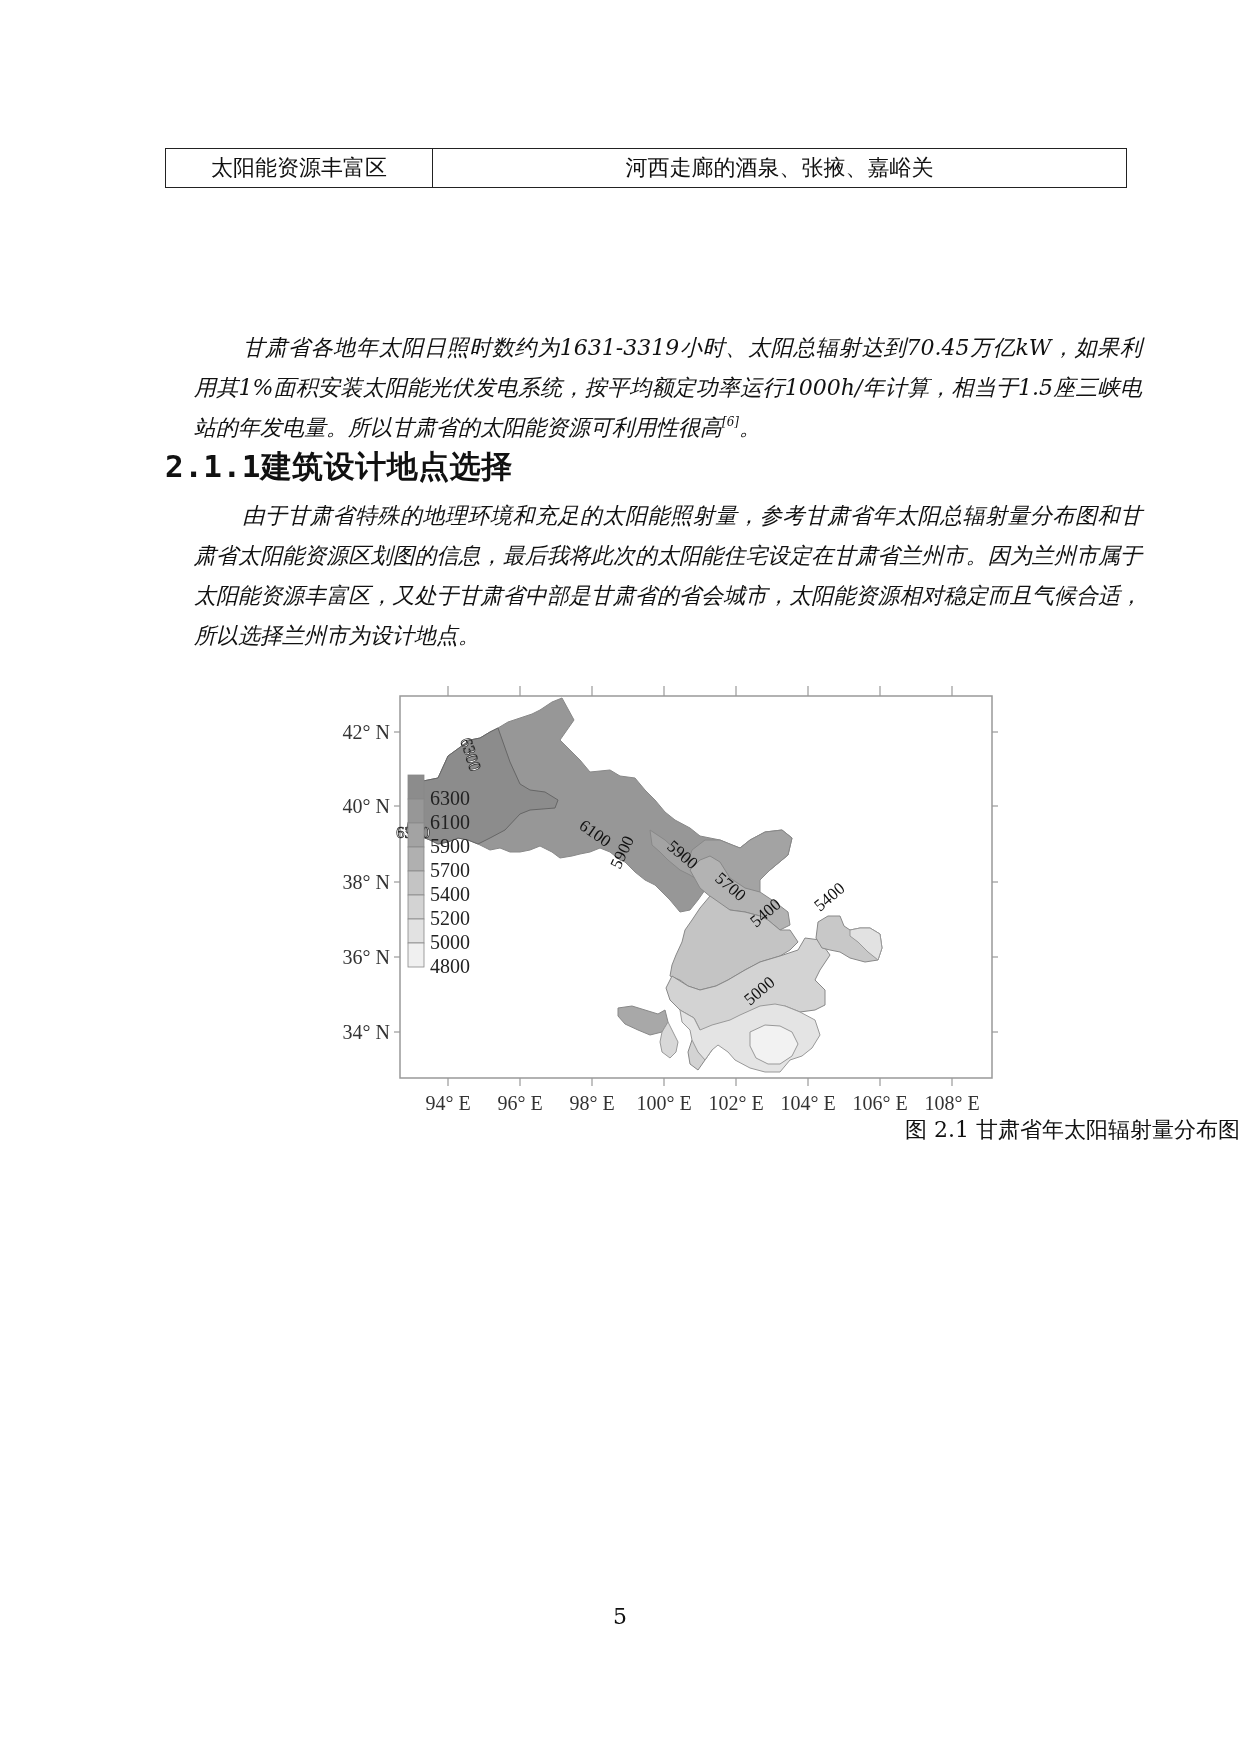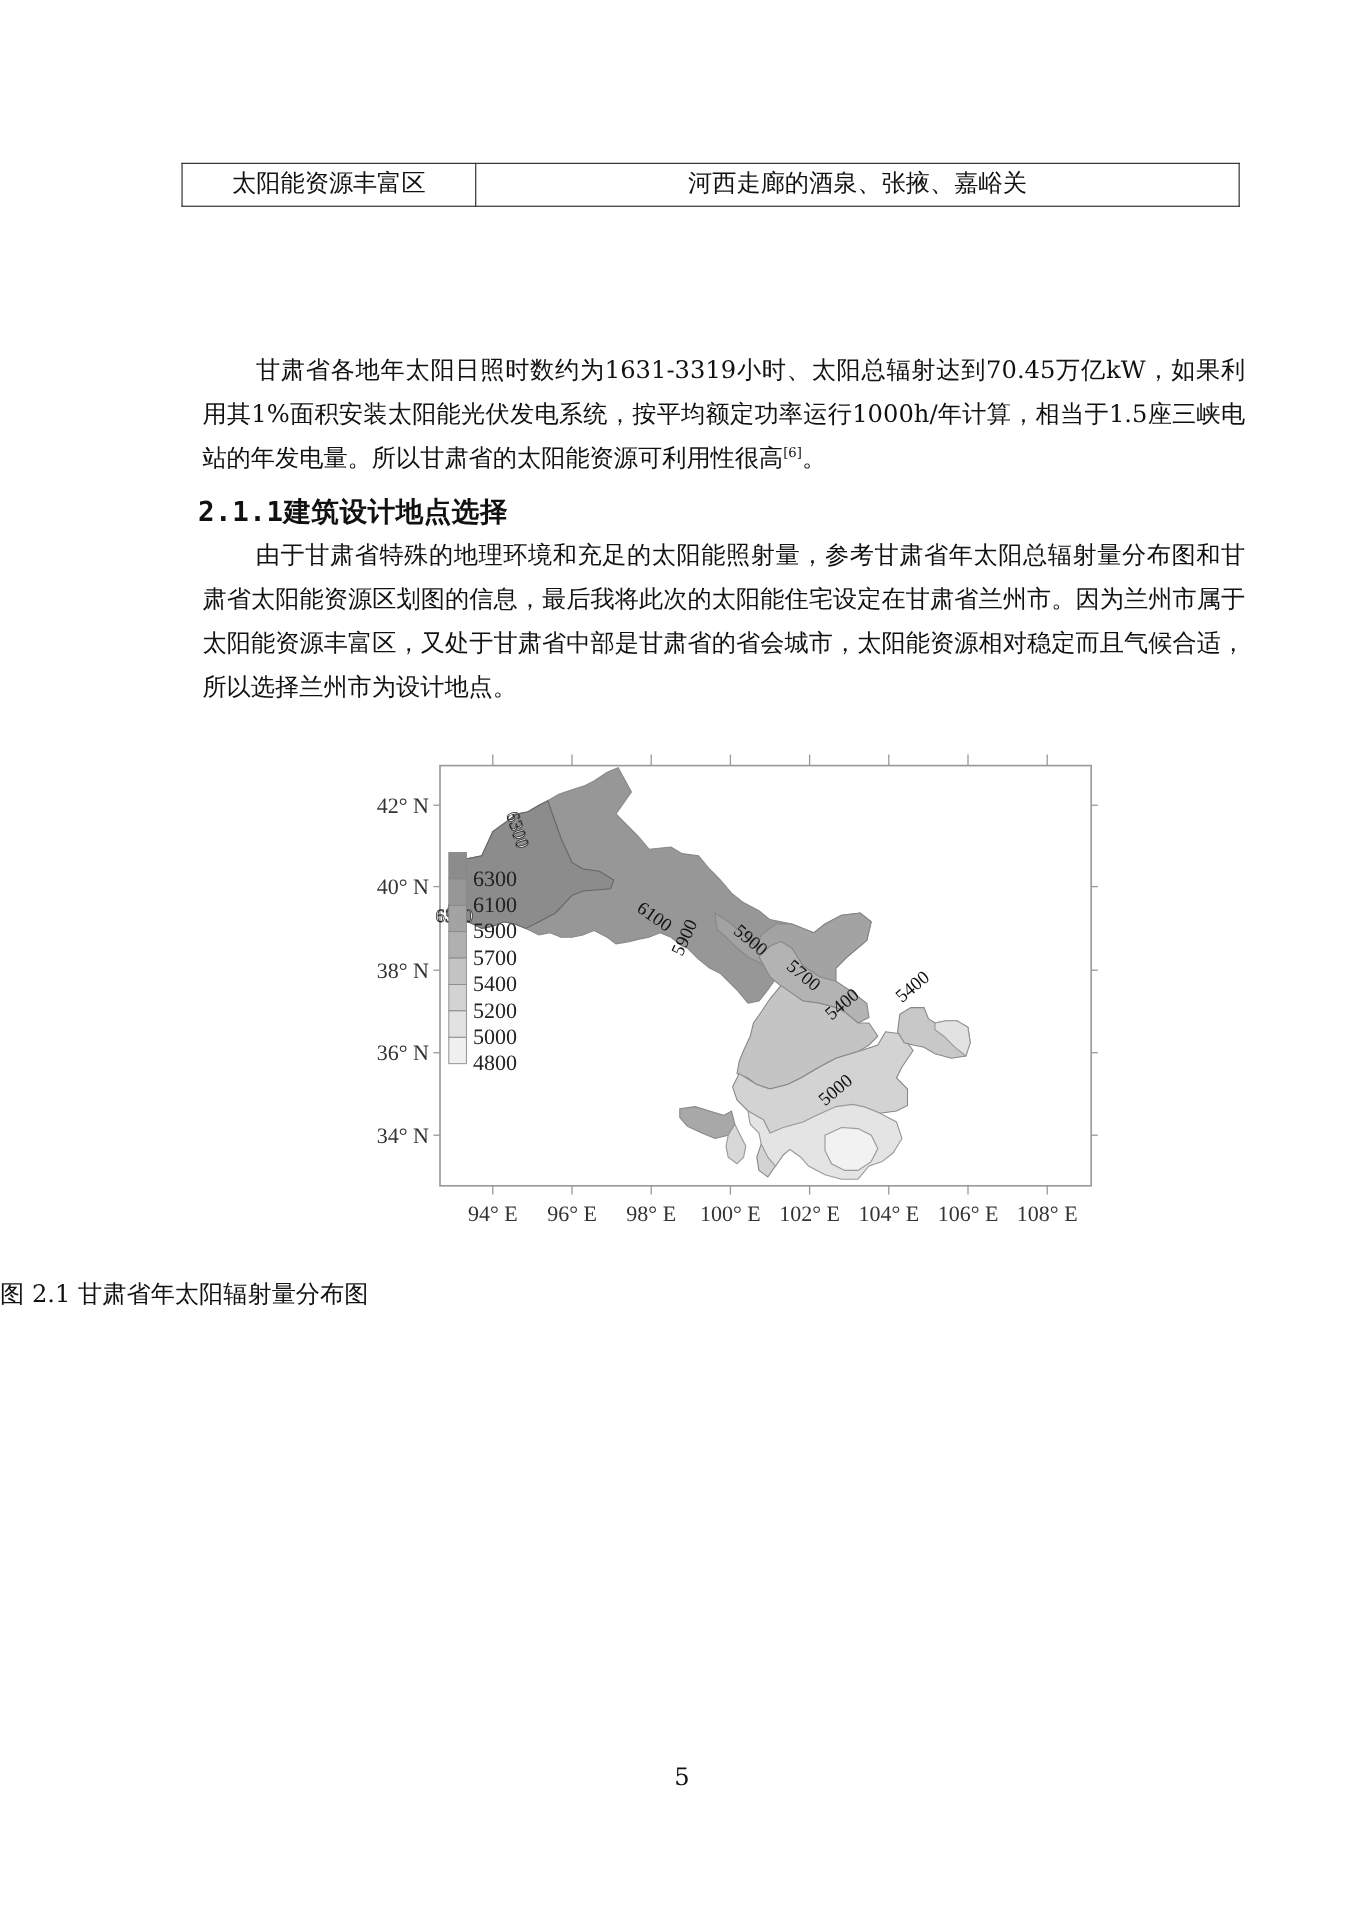--- a/index.html
+++ b/index.html
@@ -12,31 +12,31 @@
                 border-collapse: collapse; font-size: 22px; }
   table.zones td { border: 1.5px solid #222; padding: 0; text-align: center;
                    vertical-align: top; line-height: 37px; }
   table.zones td.c1 { width: 266px; }
   table.zones tr.r1 td { height: 38px; }
   table.zones tr.r2 td { height: 78px; }
   table.zones tr.r3 td { height: 38px; }
   table.zones td.c2 .inner { padding: 0 34px; }
 
   .para { position: absolute; left: 178px; width: 948px; font-size: 22px;
-          line-height: 40px; text-align: justify; margin: 6px; }
+          line-height: 40px; text-align: justify; margin: 16px; font-style: italic; }
   .para .indent { display: inline-block; width: 48px; }
   .para sup { font-size: 12px; vertical-align: 9px; line-height: 0; }
 
-  .heading { position: absolute; left: 180px; top: 446px; font-size: 25px;
+  .heading { position: absolute; left: 165px; top: 446px; font-size: 31px;
              font-weight: bold; line-height: 40px; margin: 0; letter-spacing: 0.5px; }
   .heading .num { font-family: "DejaVu Sans Mono", "Liberation Mono", monospace; font-weight: bold; }
 
   .figure { position: absolute; left: 320px; top: 680px; width: 690px; height: 450px; }
   .figure svg { width: 690px; height: 450px; display: block; }
-  .caption { position: absolute; left: 0; width: 1240px; top: 1158px; text-align: left;
+  .caption { position: absolute; left: 0; width: 1240px; top: 1110px; text-align: right;
              font-size: 22px; line-height: 40px; margin: 0; }
   .pagenum { position: absolute; left: 0; width: 1240px; top: 1604px; text-align: center;
              font-size: 22px; margin: 0; }
   .svgtxt { font-family: "Liberation Serif", "DejaVu Serif", serif; }
 </style>
 </head>
 <body>
 
 <div class="page">
 

